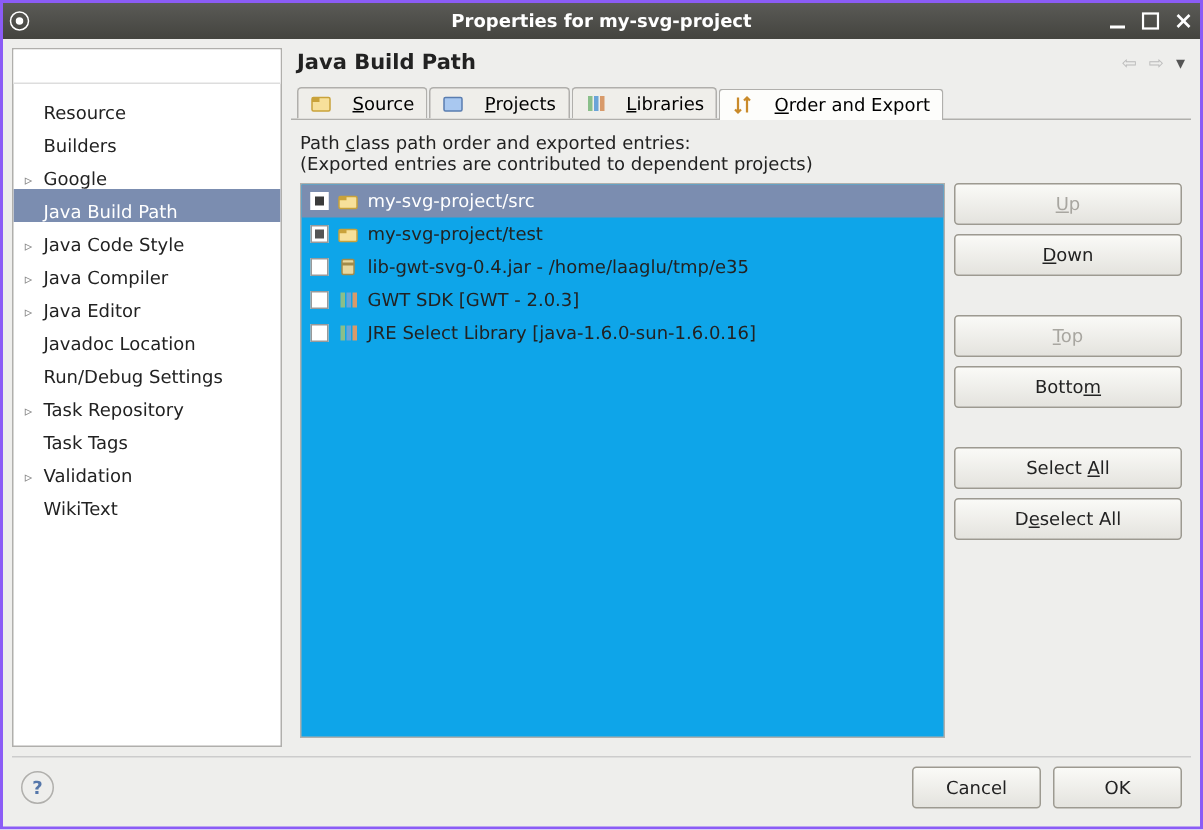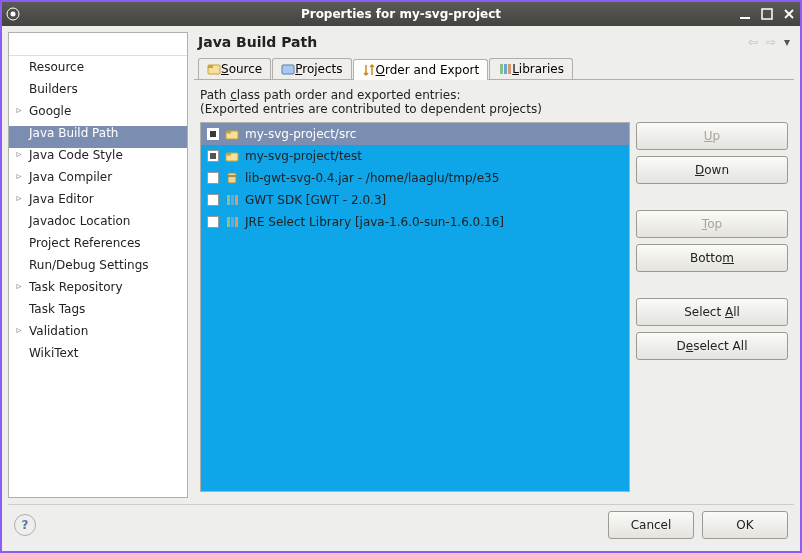--- a/index.html
+++ b/index.html
@@ -8,31 +8,31 @@
 .titlebar { height: 24px; background: linear-gradient(#5a5a56, #44443f); color: #fff; display: flex; align-items: center; padding: 0 4px; position: relative; }
 .title-icon { width: 14px; height: 14px; margin-right: 6px; }
 .title-text { position: absolute; left: 50%; transform: translateX(-50%); font-weight: bold; color: #fff; }
 .win-controls { margin-left: auto; display: flex; gap: 8px; align-items: center; }
 .win-btn { width: 14px; height: 14px; display: flex; align-items: center; justify-content: center; color: #fff; cursor: pointer; }
 .content { flex: 1; display: flex; flex-direction: column; padding: 6px; gap: 6px; }
 .body-row { flex: 1; display: flex; gap: 6px; min-height: 0; }
 .nav-panel { width: 180px; background: #fff; border: 1px solid #b0afac; display: flex; flex-direction: column; }
 .nav-search { border: none; border-bottom: 1px solid #ddd; padding: 4px 6px; width: 100%; outline: none; }
 .nav-list { flex: 1; overflow: auto; padding: 4px 0; }
-.nav-item { display: flex; align-items: flex-start; height: 22px; padding: 0 6px 0 4px; cursor: pointer; color: #222; }
+.nav-item { display: flex; align-items: flex-end; height: 22px; padding: 0 6px 0 4px; cursor: pointer; color: #222; }
 .nav-item .arrow { width: 12px; text-align: center; color: #888; font-size: 10px; }
 .nav-item.selected { background: #7b8db0; color: #fff; }
 .nav-label { margin-left: 4px; }
 .main-panel { flex: 1; display: flex; flex-direction: column; min-width: 0; }
 .main-header { display: flex; align-items: center; padding: 2px 4px 8px 4px; }
 .main-title { font-size: 14px; font-weight: bold; color: #222; }
 .nav-arrows { margin-left: auto; display: flex; gap: 8px; align-items: center; color: #bbb; }
 .nav-arrows .menu-tri { color: #555; }
 .tab-row { display: flex; align-items: flex-end; border-bottom: 1px solid #b0afac; padding-left: 4px; }
-.tab { display: flex; align-items: center; gap: 0; padding: 3px 8px; background: #efeeea; border: 1px solid #b0afac; border-bottom: none; border-radius: 3px 3px 0 0; margin-right: 1px; cursor: pointer; }
+.tab { display: flex; align-items: center; gap: 14px; padding: 3px 8px; background: #efeeea; border: 1px solid #b0afac; border-bottom: none; border-radius: 3px 3px 0 0; margin-right: 1px; cursor: pointer; }
 .tab.active { background: #fdfdfb; position: relative; top: 1px; }
 .tab .underline { text-decoration: underline; }
 .tab-icon { width: 14px; height: 14px; }
 .panel-body { flex: 1; background: #eeeeec; padding: 8px 6px 6px 6px; display: flex; flex-direction: column; }
 .desc-line { color: #222; }
 .desc-sub { color: #222; margin-bottom: 6px; }
 .list-area { flex: 1; display: flex; gap: 6px; min-height: 0; }
 .list-box { flex: 1; background: #0ea5e9; border: 1px solid #b0afac; overflow: auto; }
 .entry { display: flex; align-items: center; height: 22px; padding: 0 6px; gap: 6px; color: #222; }
 .entry.selected { background: #7b8db0; color: #fff; }
@@ -116,24 +116,20 @@
             <div class="nav-item">
               <span class="arrow">▹</span>
               <span class="nav-label">Java Editor</span>
             </div>
             <div class="nav-item">
               <span class="arrow"></span>
               <span class="nav-label">Javadoc Location</span>
             </div>
             <div class="nav-item">
               <span class="arrow"></span>
-              <span class="nav-label">Project References</span>
-            </div>
-            <div class="nav-item">
-              <span class="arrow"></span>
               <span class="nav-label">Run/Debug Settings</span>
             </div>
             <div class="nav-item">
               <span class="arrow">▹</span>
               <span class="nav-label">Task Repository</span>
             </div>
             <div class="nav-item">
               <span class="arrow"></span>
               <span class="nav-label">Task Tags</span>
             </div>
@@ -169,37 +165,37 @@
               <span><span class="underline">S</span>ource</span>
             </div>
             <div class="tab">
               <span class="tab-icon">
                 <svg viewBox="0 0 14 14">
                   <rect x="1" y="3" width="12" height="9" rx="1" fill="#a9c8f0" stroke="#5a7db0"></rect>
                 </svg>
               </span>
               <span><span class="underline">P</span>rojects</span>
             </div>
-            <div class="tab active">
-              <span class="tab-icon">
-                <svg viewBox="0 0 14 14">
-                  <path d="M4 2 L4 12 M2 10 L4 12 L6 10 M10 12 L10 2 M8 4 L10 2 L12 4" stroke="#c98a2a" stroke-width="1.5" fill="none"></path>
-                </svg>
-              </span>
-              <span><span class="underline">O</span>rder and Export</span>
-            </div>
             <div class="tab">
               <span class="tab-icon">
                 <svg viewBox="0 0 14 14">
                   <rect x="2" y="2" width="3" height="10" fill="#8abf8a"></rect>
                   <rect x="6" y="2" width="3" height="10" fill="#6aa4d8"></rect>
                   <rect x="10" y="2" width="3" height="10" fill="#d89a6a"></rect>
                 </svg>
               </span>
               <span><span class="underline">L</span>ibraries</span>
+            </div>
+            <div class="tab active">
+              <span class="tab-icon">
+                <svg viewBox="0 0 14 14">
+                  <path d="M4 2 L4 12 M2 10 L4 12 L6 10 M10 12 L10 2 M8 4 L10 2 L12 4" stroke="#c98a2a" stroke-width="1.5" fill="none"></path>
+                </svg>
+              </span>
+              <span><span class="underline">O</span>rder and Export</span>
             </div>
           </div>
 
         <div class="panel-body">
           <div class="desc-line">
             <span>Path </span><span style="text-decoration:underline">c</span><span>lass path order and exported entries:</span>
           </div>
           <div class="desc-sub">(Exported entries are contributed to dependent projects)</div>
 
           <div class="list-area">

